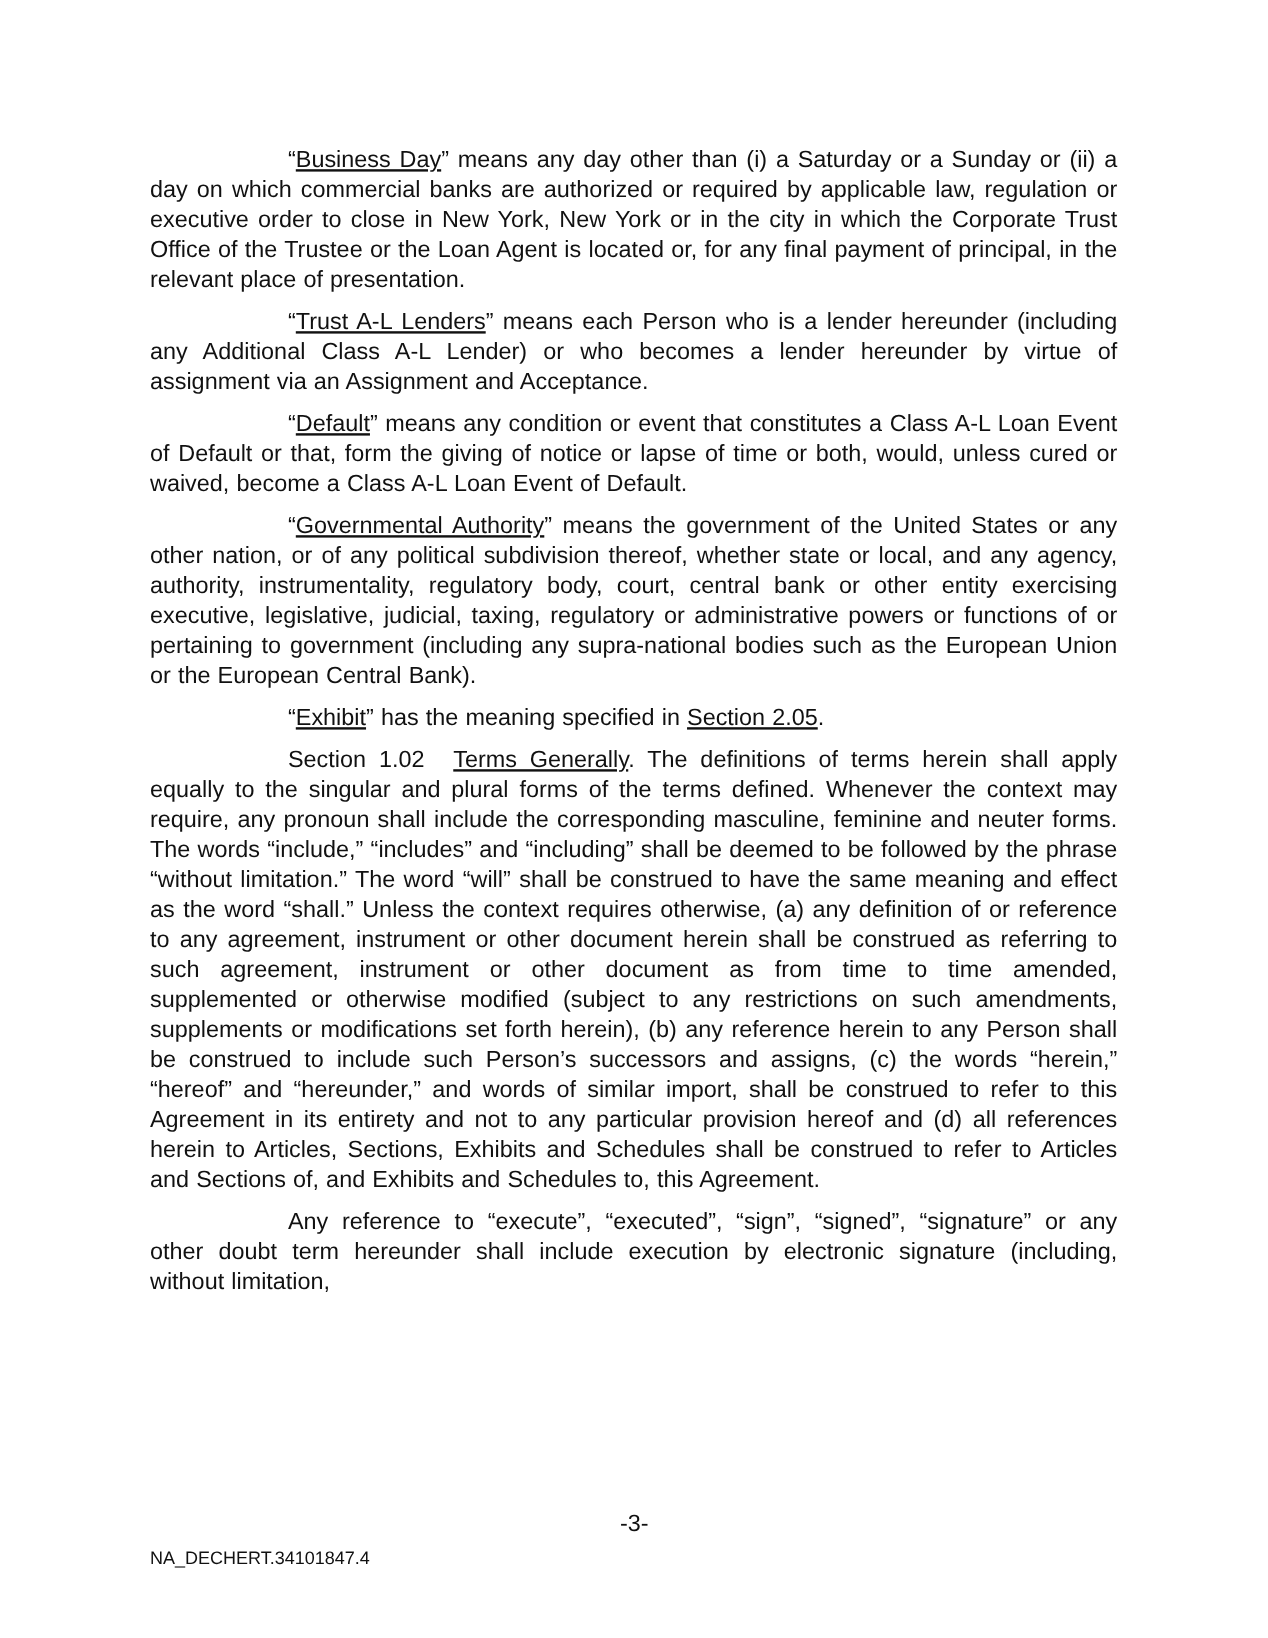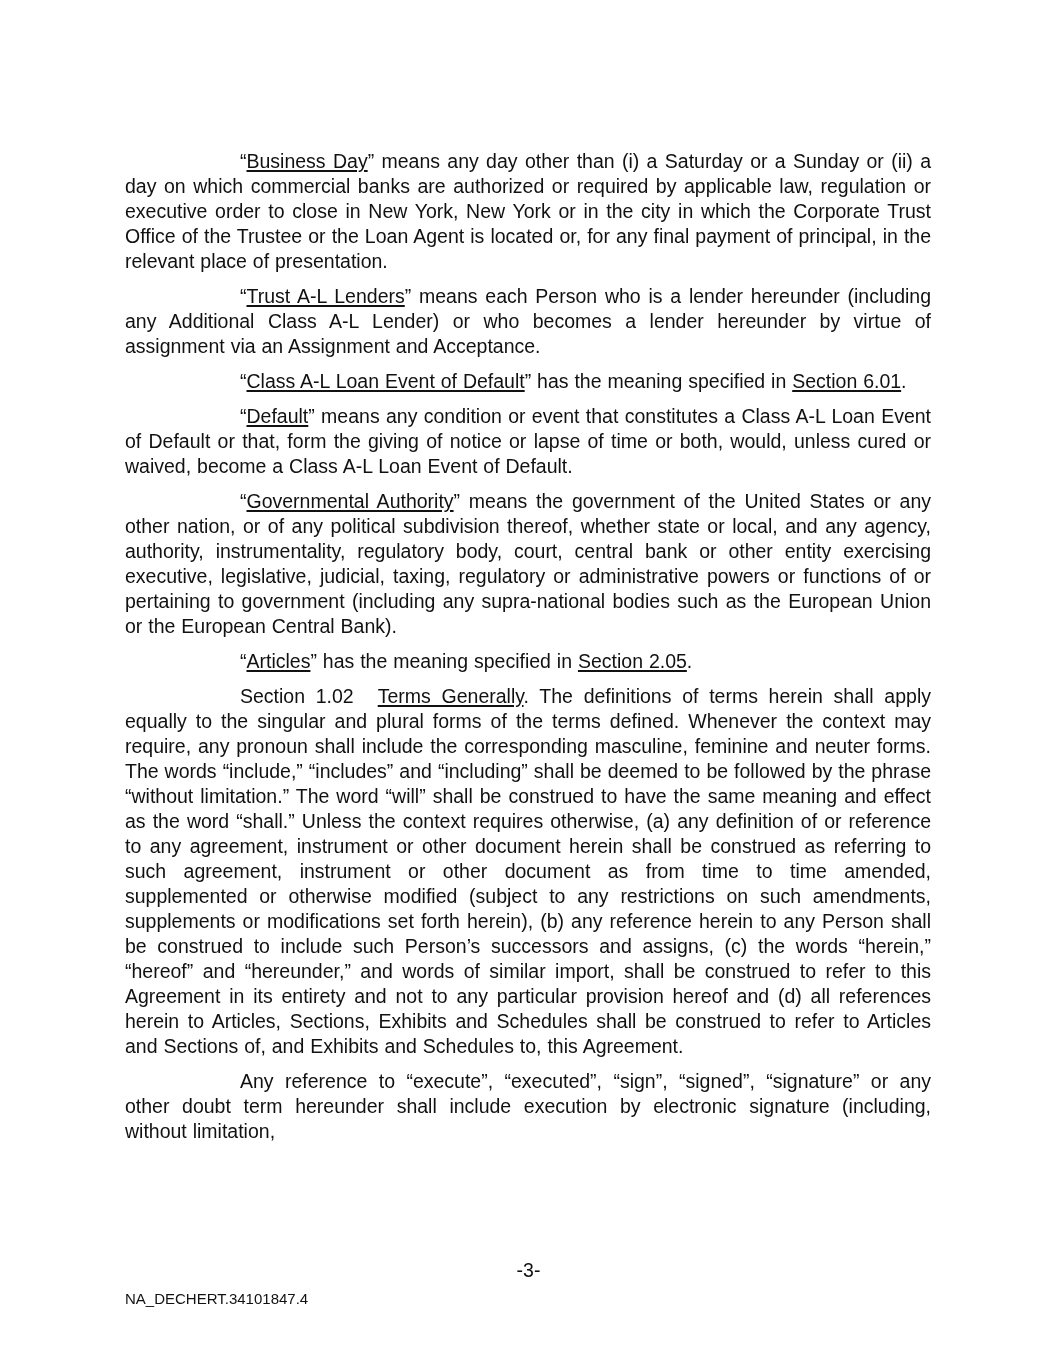--- a/index.html
+++ b/index.html
@@ -10,21 +10,20 @@
     position: relative;
     font-family: "Liberation Sans", sans-serif;
     color: #111111;
     overflow: hidden;
   }
   .doc-body {
     position: absolute;
     left: 125px;
     top: 121px;
     width: 806px;
-    margin-top: 28px;
   }
   p.para {
     margin: 0 0 10px 0;
     text-align: justify;
     text-indent: 115px;
     font-size: 19.5px;
     line-height: 25px;
     word-spacing: 0.5px;
   }
   .u {
@@ -53,23 +52,22 @@
     line-height: 18px;
     text-align: center;
   }
 </style>
 </head>
 <body>
 
 <div class="doc-body" id="doc-body">
     <p class="para"><span>“</span><span class="u">Business Day</span><span>” means any day other than (i) a Saturday or a Sunday or (ii) a day on which commercial banks are authorized or required by applicable law, regulation or executive order to close in New York, New York or in the city in which the Corporate Trust Office of the Trustee or the Loan Agent is located or, for any final payment of principal, in the relevant place of presentation.</span></p>
     <p class="para"><span>“</span><span class="u">Trust A-L Lenders</span><span>” means each Person who is a lender hereunder (including any Additional Class A-L Lender) or who becomes a lender hereunder by virtue of assignment via an Assignment and Acceptance.</span></p>
-    <p class="para"><span>“</span><span class="u">Class A-L Loan Event of Default</span><span>” has the meaning specified in </span><span class="u">Section 6.01</span><span>.</span></p>
     <p class="para"><span>“</span><span class="u">Default</span><span>” means any condition or event that constitutes a Class A-L Loan Event of Default or that, form the giving of notice or lapse of time or both, would, unless cured or waived, become a Class A-L Loan Event of Default.</span></p>
     <p class="para"><span>“</span><span class="u">Governmental Authority</span><span>” means the government of the United States or any other nation, or of any political subdivision thereof, whether state or local, and any agency, authority, instrumentality, regulatory body, court, central bank or other entity exercising executive, legislative, judicial, taxing, regulatory or administrative powers or functions of or pertaining to government (including any supra-national bodies such as the European Union or the European Central Bank).</span></p>
-    <p class="para"><span>“</span><span class="u">Articles</span><span>” has the meaning specified in </span><span class="u">Section 2.05</span><span>.</span></p>
+    <p class="para"><span>“</span><span class="u">Exhibit</span><span>” has the meaning specified in </span><span class="u">Section 2.05</span><span>.</span></p>
     <p class="para"><span>Section 1.02</span><span class="tab"></span><span class="u">Terms Generally</span><span>. The definitions of terms herein shall apply equally to the singular and plural forms of the terms defined. Whenever the context may require, any pronoun shall include the corresponding masculine, feminine and neuter forms. The words “include,” “includes” and “including” shall be deemed to be followed by the phrase “without limitation.” The word “will” shall be construed to have the same meaning and effect as the word “shall.” Unless the context requires otherwise, (a) any definition of or reference to any agreement, instrument or other document herein shall be construed as referring to such agreement, instrument or other document as from time to time amended, supplemented or otherwise modified (subject to any restrictions on such amendments, supplements or modifications set forth herein), (b) any reference herein to any Person shall be construed to include such Person’s successors and assigns, (c) the words “herein,” “hereof” and “hereunder,” and words of similar import, shall be construed to refer to this Agreement in its entirety and not to any particular provision hereof and (d) all references herein to Articles, Sections, Exhibits and Schedules shall be construed to refer to Articles and Sections of, and Exhibits and Schedules to, this Agreement.</span></p>
     <p class="para"><span>Any reference to “execute”, “executed”, “sign”, “signed”, “signature” or any other doubt term hereunder shall include execution by electronic signature (including, without limitation,</span></p>
   </div>
 
 <div class="page-number">-3-</div>
 
 <div class="doc-id">NA_DECHERT.34101847.4</div>
 
 </body></html>

